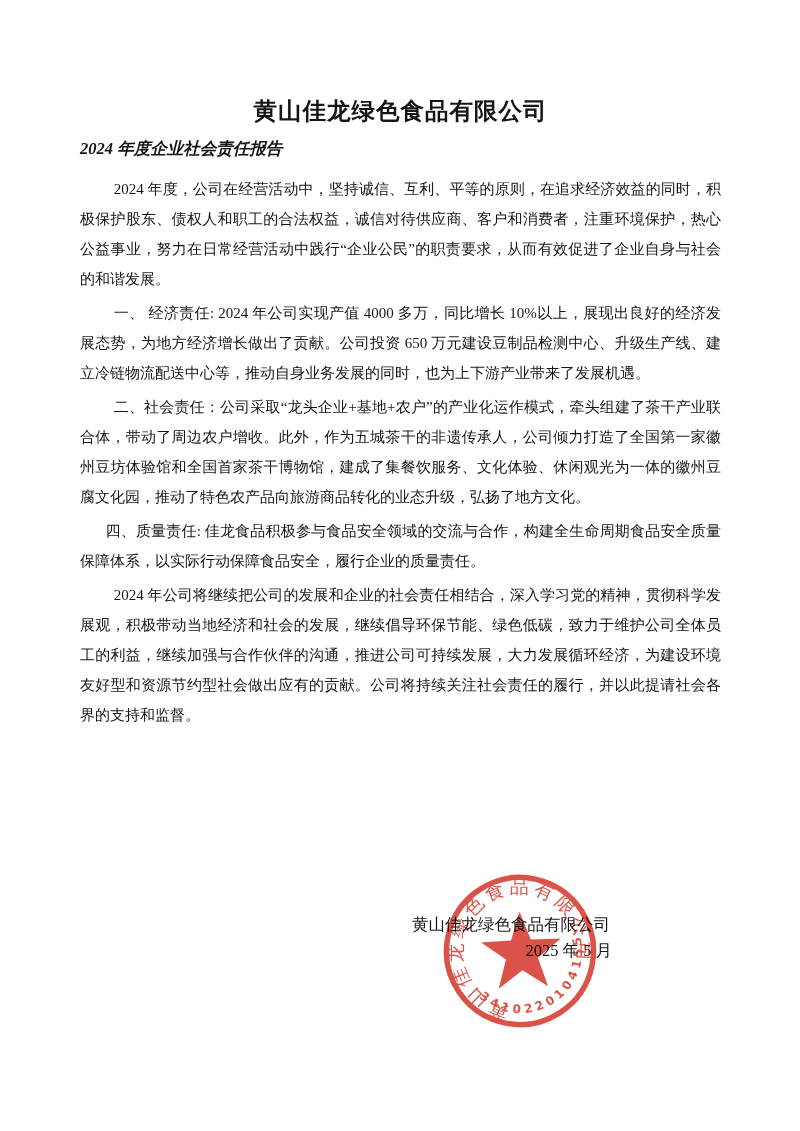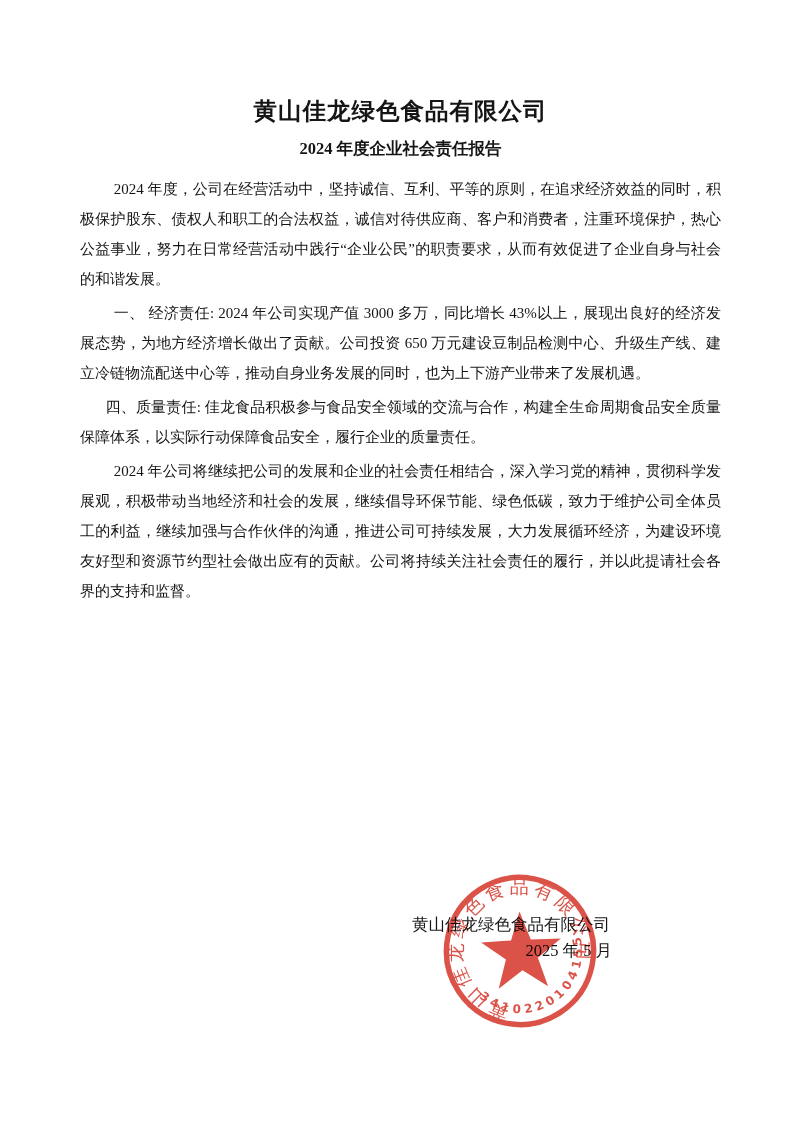--- a/index.html
+++ b/index.html
@@ -13,21 +13,21 @@
   }
   .content{padding:94px 79px 0 80px;}
   .doc-title{
     margin:0 0 9px 0;
     font-size:23.5px;line-height:34px;
     font-weight:bold;text-align:center;letter-spacing:1px;
   }
   .doc-subtitle{
     margin:0 0 13px 0;
     font-size:16.5px;line-height:24px;
-    font-weight:bold;text-align:center;
+    font-weight:bold;font-style:italic;
   }
   .content p{
     margin:0 0 4px 0;
     font-size:15px;line-height:30px;
     text-align:justify;text-justify:inter-ideograph;
     text-indent:2.25em;
     word-break:break-all;
   }
   .content p.indent-sm{text-indent:1.7em;}
   .signature{
@@ -49,21 +49,22 @@
   }
 </style>
 </head>
 <body>
 
 <div class="page">
   <div class="content">
     <h1 class="doc-title">黄山佳龙绿色食品有限公司</h1>
     <h2 class="doc-subtitle">2024 年度企业社会责任报告</h2>
     <p>2024 年度，公司在经营活动中，坚持诚信、互利、平等的原则，在追求经济效益的同时，积极保护股东、债权人和职工的合法权益，诚信对待供应商、客户和消费者，注重环境保护，热心公益事业，努力在日常经营活动中践行“企业公民”的职责要求，从而有效促进了企业自身与社会的和谐发展。</p>
-    <p>一、 经济责任: 2024 年公司实现产值 3000 多万，同比增长 43%以上，展现出良好的经济发展态势，为地方经济增长做出了贡献。公司投资 650 万元建设豆制品检测中心、升级生产线、建立冷链物流配送中心等，推动自身业务发展的同时，也为上下游产业带来了发展机遇。</p>
+    <p>一、 经济责任: 2024 年公司实现产值 4000 多万，同比增长 10%以上，展现出良好的经济发展态势，为地方经济增长做出了贡献。公司投资 650 万元建设豆制品检测中心、升级生产线、建立冷链物流配送中心等，推动自身业务发展的同时，也为上下游产业带来了发展机遇。</p>
+    <p>二、社会责任：公司采取“龙头企业+基地+农户”的产业化运作模式，牵头组建了茶干产业联合体，带动了周边农户增收。此外，作为五城茶干的非遗传承人，公司倾力打造了全国第一家徽州豆坊体验馆和全国首家茶干博物馆，建成了集餐饮服务、文化体验、休闲观光为一体的徽州豆腐文化园，推动了特色农产品向旅游商品转化的业态升级，弘扬了地方文化。</p>
     <p class="indent-sm">四、质量责任: 佳龙食品积极参与食品安全领域的交流与合作，构建全生命周期食品安全质量保障体系，以实际行动保障食品安全，履行企业的质量责任。</p>
     <p>2024 年公司将继续把公司的发展和企业的社会责任相结合，深入学习党的精神，贯彻科学发展观，积极带动当地经济和社会的发展，继续倡导环保节能、绿色低碳，致力于维护公司全体员工的利益，继续加强与合作伙伴的沟通，推进公司可持续发展，大力发展循环经济，为建设环境友好型和资源节约型社会做出应有的贡献。公司将持续关注社会责任的履行，并以此提请社会各界的支持和监督。</p>
   </div>
 
   <div class="signature">
     <div class="sig-company">黄山佳龙绿色食品有限公司</div>
     <div class="sig-date">2025 年 5 月</div>
   </div>
 
   <svg class="seal" viewBox="0 0 200 200" xmlns="http://www.w3.org/2000/svg" aria-hidden="true">

